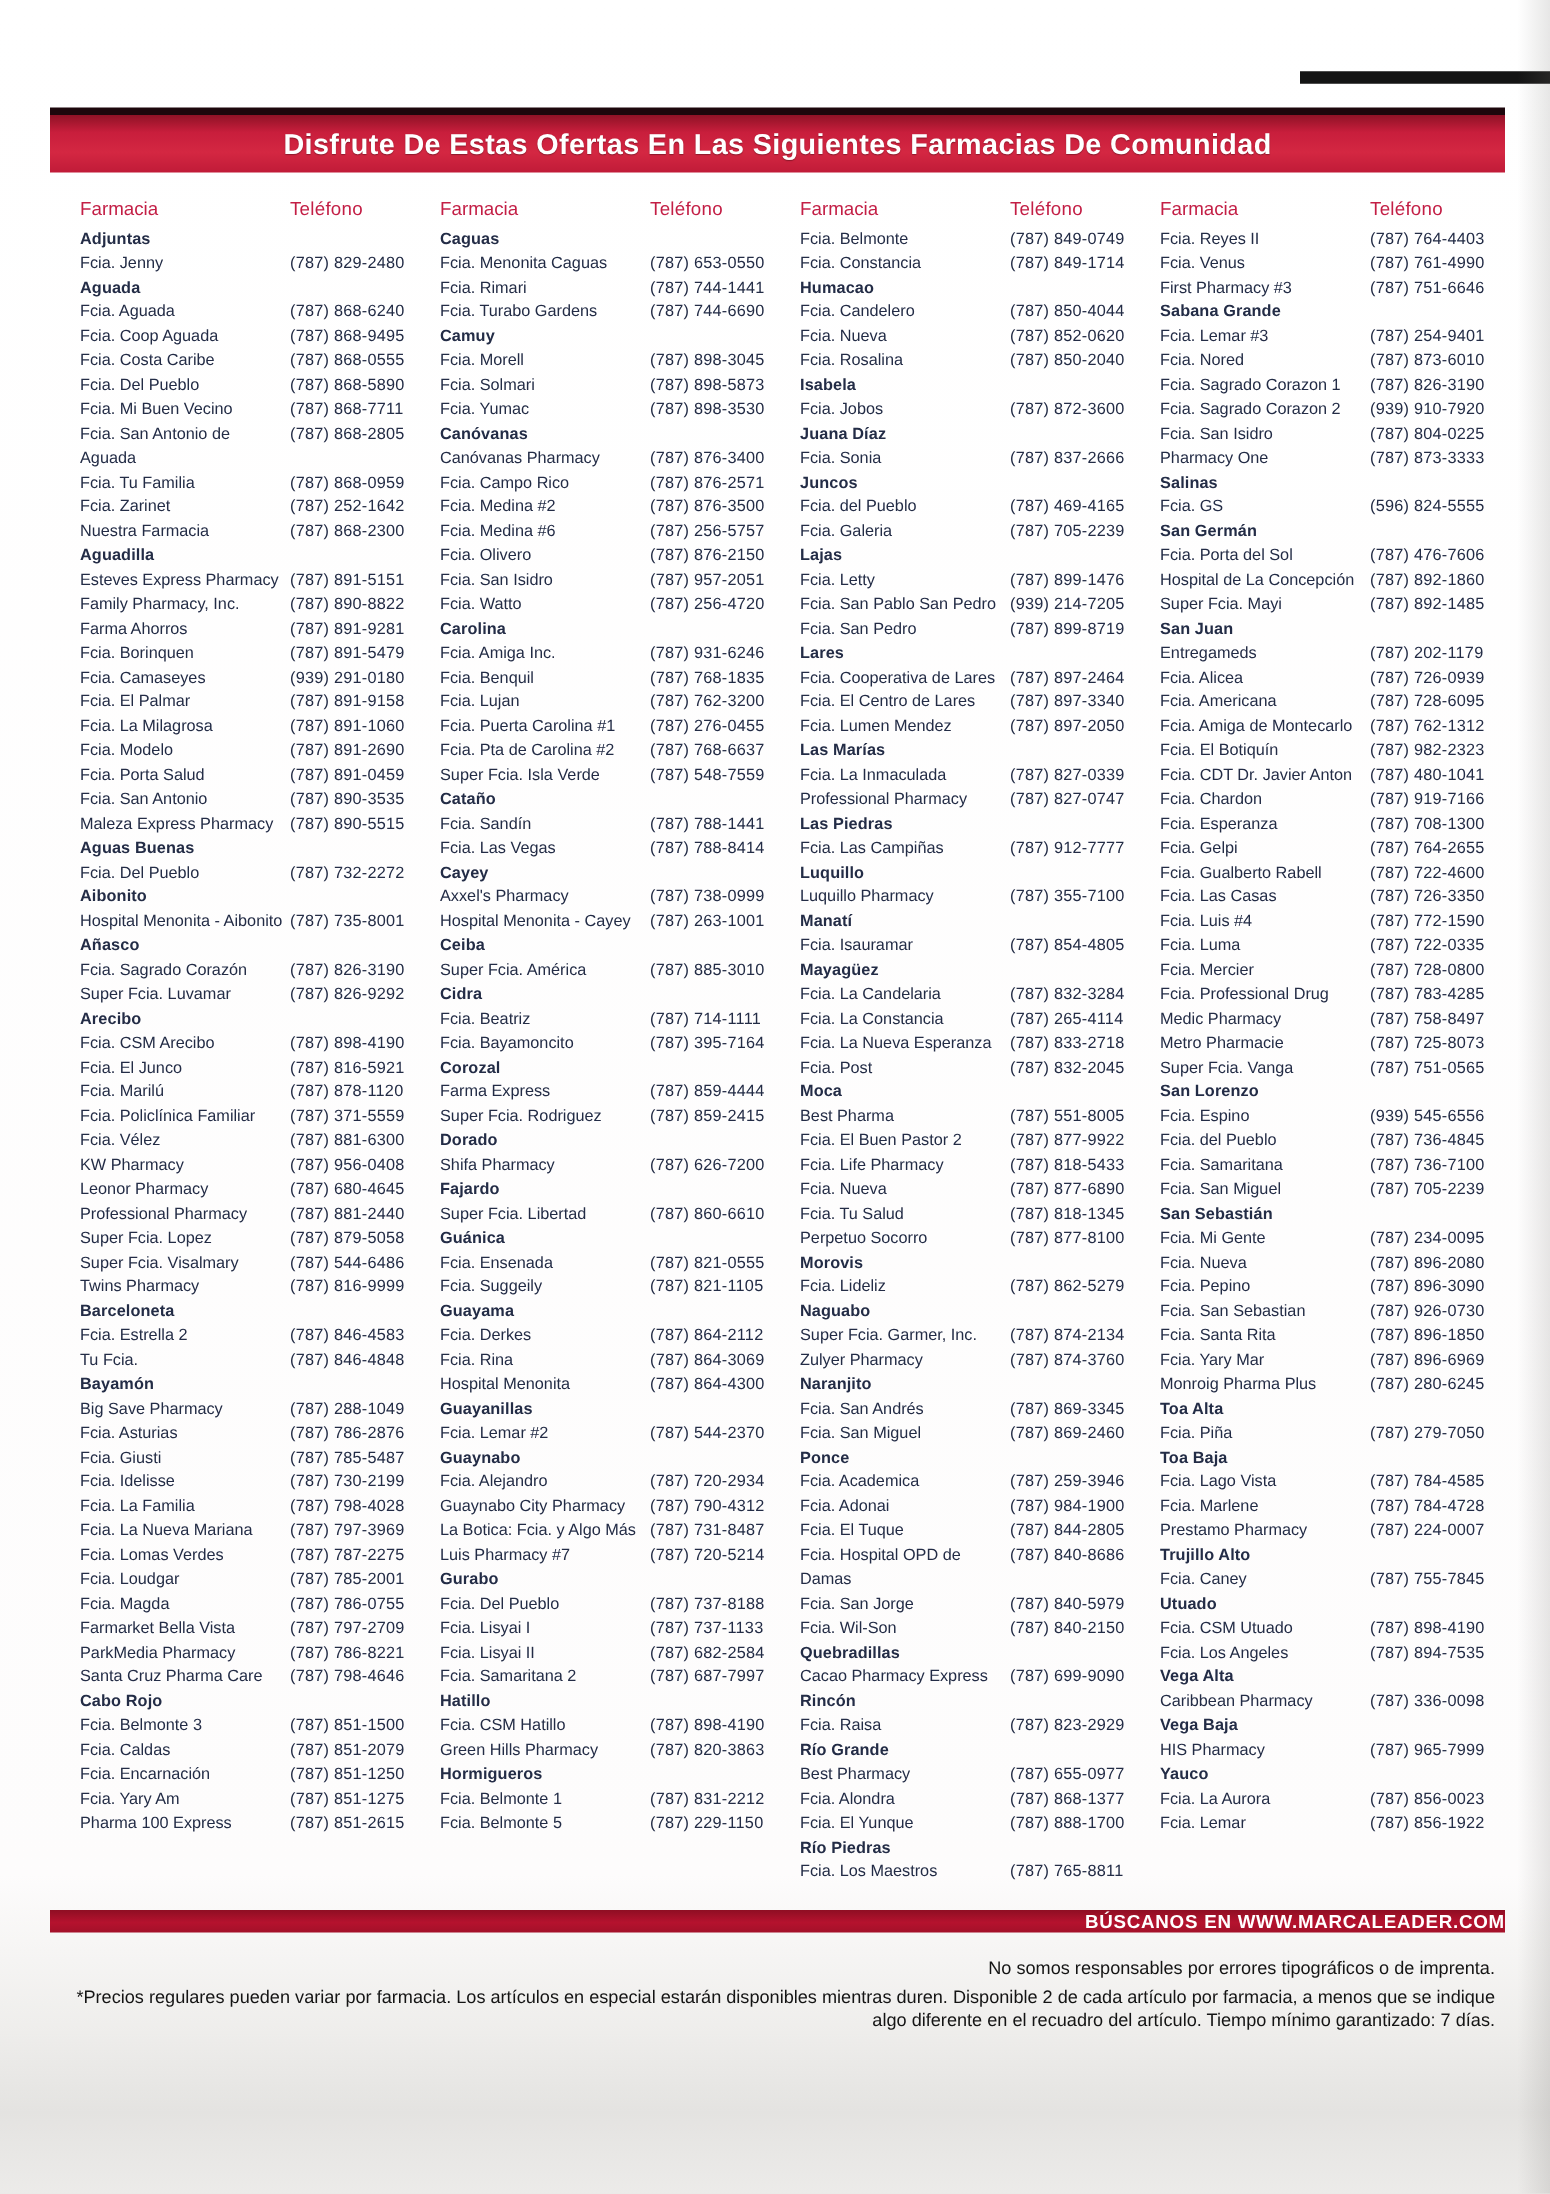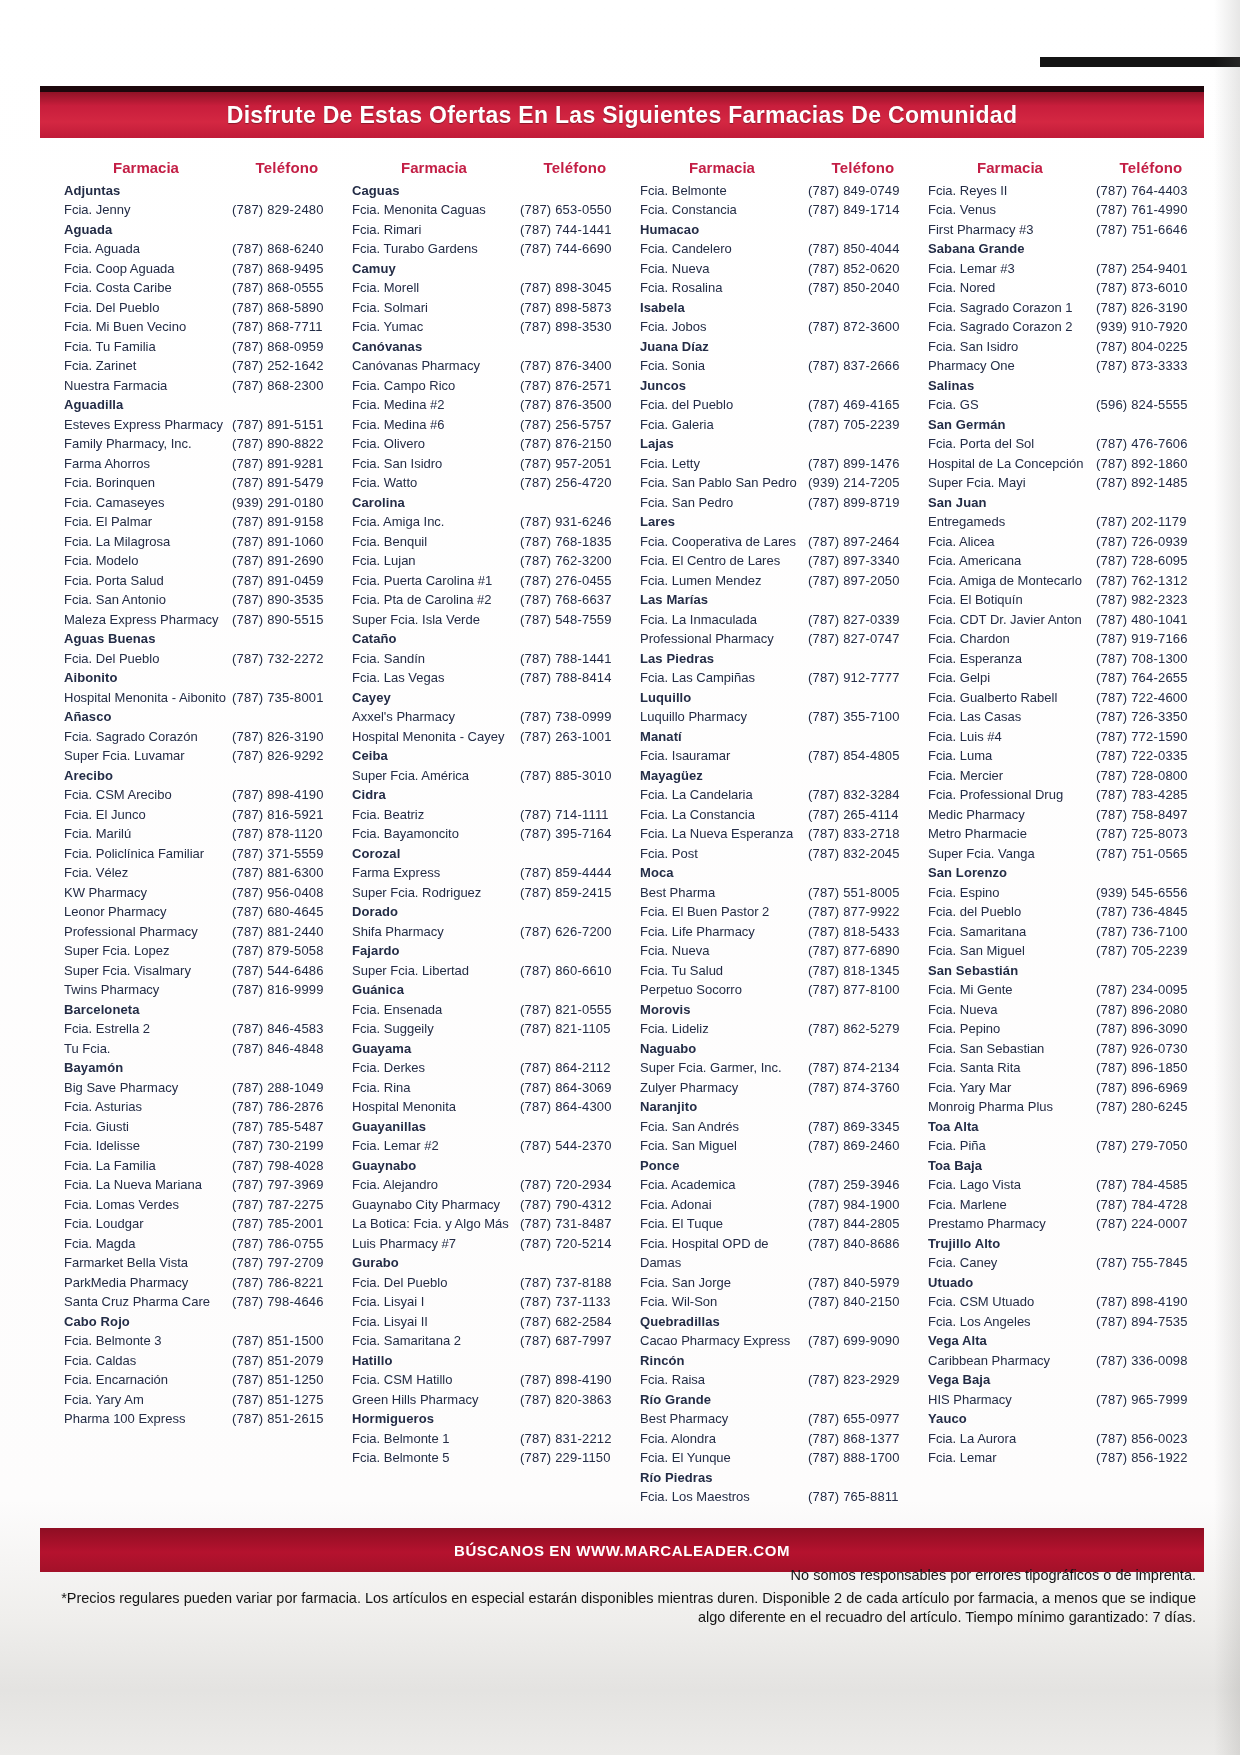--- a/index.html
+++ b/index.html
@@ -32,30 +32,30 @@
   }
   .columns{
     position:absolute;top:158px;left:64px;right:34px;
     display:flex;gap:10px;
   }
   .col{
     flex:1 1 0;min-width:0;
     color:var(--text_navy);
     font-size:13px;line-height:19.5px;
   }
-  .col-header{display:flex;font-weight:bold;color:var(--accent_red);font-size:15px;margin-bottom:3px;text-align:center;}
+  .col-header{display:flex;font-weight:normal;color:var(--accent_red);font-size:15px;margin-bottom:3px;}
   .col-header .pname{font-size:15px;}
   .row{display:flex;align-items:flex-start;}
   .pname{flex:0 0 164px;padding-right:4px;}
   .phone{flex:1 1 auto;white-space:nowrap;letter-spacing:.2px;}
   .town{font-weight:bold;letter-spacing:.1px;}
   .web-bar{
-    position:absolute;left:40px;right:36px;top:1528px;height:44px;
+    position:absolute;left:40px;right:36px;top:1528px;height:18px;
     background:linear-gradient(180deg,#8e0e23 0%,var(--bar_red) 55%,#a31129 100%);
-    display:flex;align-items:center;justify-content:center;
+    display:flex;align-items:center;justify-content:flex-end;
   }
   .web-bar span{color:#fff;font-weight:bold;font-size:15px;letter-spacing:.6px;}
   .footnotes{
     position:absolute;left:30px;right:44px;top:1566px;
     color:#141414;font-size:14.5px;line-height:19.5px;text-align:right;
   }
   .footnotes p{margin:0 0 3px 0;}
 </style>
 </head>
 <body>
@@ -98,20 +98,24 @@
         </div>
         <div class="row">
           <span class="pname">Fcia. Del Pueblo</span>
           <span class="phone">(787) 868-5890</span>
         </div>
         <div class="row">
           <span class="pname">Fcia. Mi Buen Vecino</span>
           <span class="phone">(787) 868-7711</span>
         </div>
         <div class="row">
+          <span class="pname">Fcia. San Antonio de Aguada</span>
+          <span class="phone">(787) 868-2805</span>
+        </div>
+        <div class="row">
           <span class="pname">Fcia. Tu Familia</span>
           <span class="phone">(787) 868-0959</span>
         </div>
         <div class="row">
           <span class="pname">Fcia. Zarinet</span>
           <span class="phone">(787) 252-1642</span>
         </div>
         <div class="row">
           <span class="pname">Nuestra Farmacia</span>
           <span class="phone">(787) 868-2300</span>

